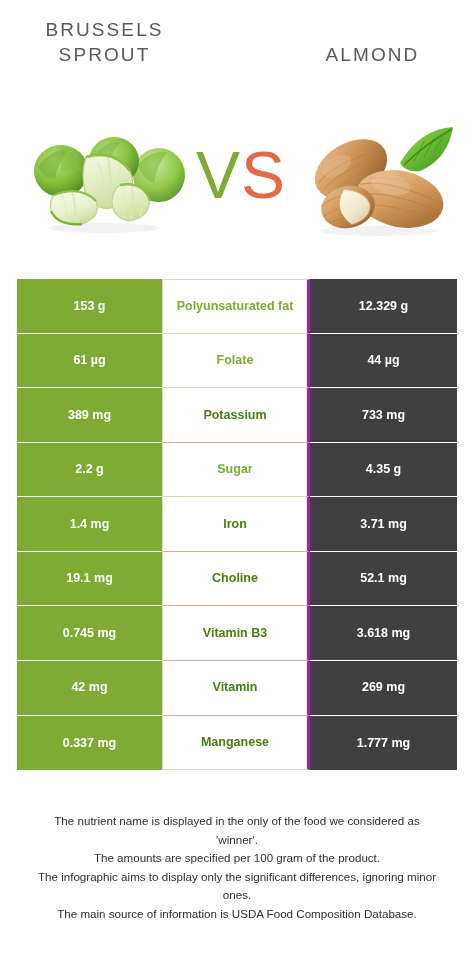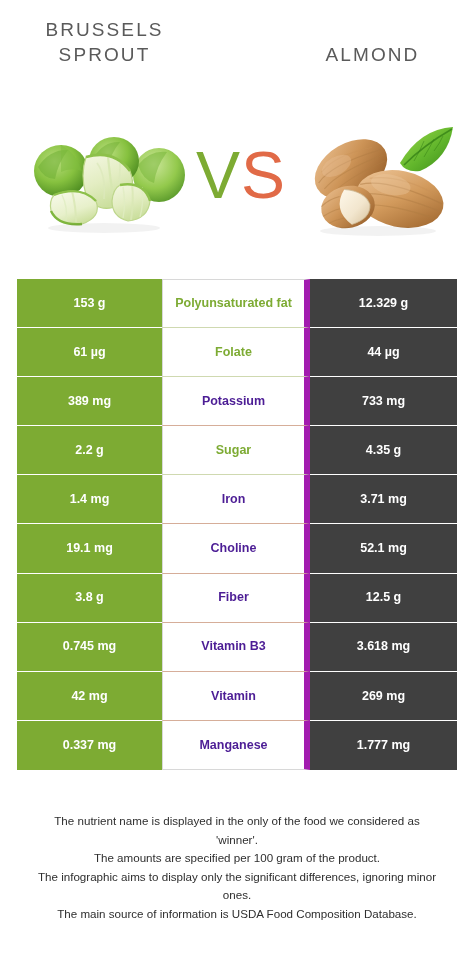--- a/index.html
+++ b/index.html
@@ -122,30 +122,30 @@
     color: #ffffff;
     border-bottom: 1.4px solid #ffffff;
   }
 
   .cell-mid {
     width: 148px;
     background: #ffffff;
     font-size: 12.5px;
     font-weight: bold;
     border-left: 1px solid #d8d8d8;
-    border-right: 6px solid #a21caf;
+    border-right: 3px solid #a21caf;
     border-bottom: 1px solid #c9c2ad;
   }
 
   .row:first-child .cell-mid { border-top: 1px solid #d8d8d8; }
   .row:last-child  .cell-left,
   .row:last-child  .cell-right { border-bottom: none; }
 
   .win-green  { color: #7DAB33; }
-  .win-orange { color: #4c1d95; }
+  .win-orange { color: #4d7c0f; }
 
   .row.w-green  .cell-mid { border-bottom-color: #cfd9b0; }
   .row.w-orange .cell-mid { border-bottom-color: #d6ae99; }
   .row:last-child .cell-mid { border-bottom-color: #d8d8d8; }
 
   
   .footer {
     position: absolute;
     left: 12px;
     top: 812px;
@@ -318,25 +318,20 @@
         <div class="cell cell-left">1.4 mg</div>
         <div class="cell cell-mid win-orange">Iron</div>
         <div class="cell cell-right">3.71 mg</div>
       </div>
       <div class="row w-orange">
         <div class="cell cell-left">19.1 mg</div>
         <div class="cell cell-mid win-orange">Choline</div>
         <div class="cell cell-right">52.1 mg</div>
       </div>
       <div class="row w-orange">
-        <div class="cell cell-left">3.8 g</div>
-        <div class="cell cell-mid win-orange">Fiber</div>
-        <div class="cell cell-right">12.5 g</div>
-      </div>
-      <div class="row w-orange">
         <div class="cell cell-left">0.745 mg</div>
         <div class="cell cell-mid win-orange">Vitamin B3</div>
         <div class="cell cell-right">3.618 mg</div>
       </div>
       <div class="row w-orange">
         <div class="cell cell-left">42 mg</div>
         <div class="cell cell-mid win-orange">Vitamin</div>
         <div class="cell cell-right">269 mg</div>
       </div>
       <div class="row w-orange">

